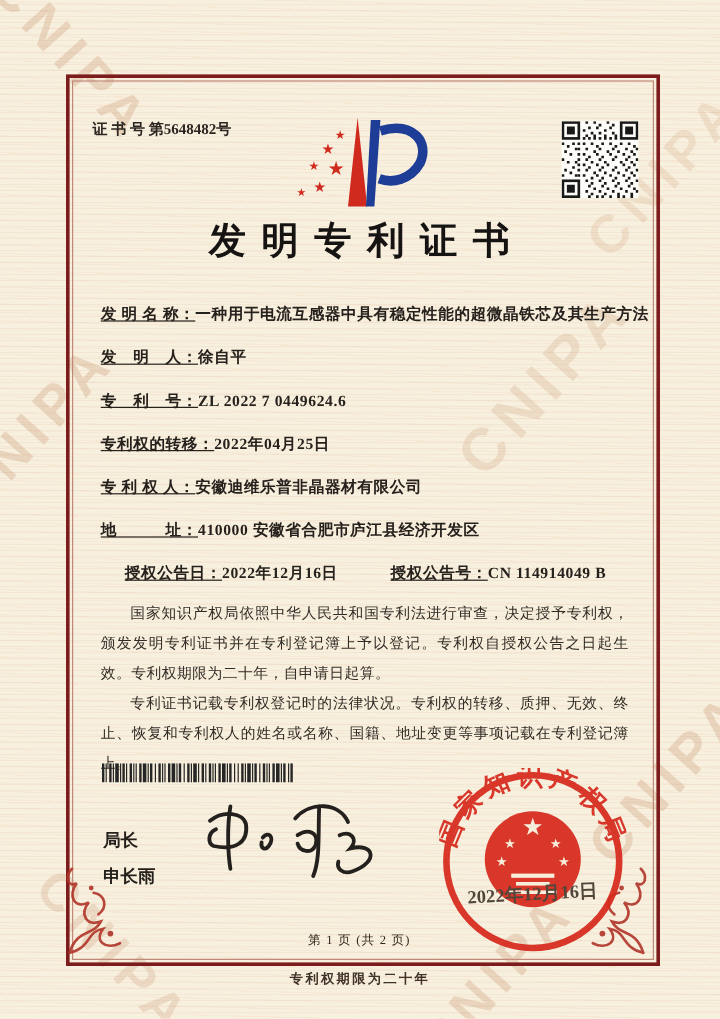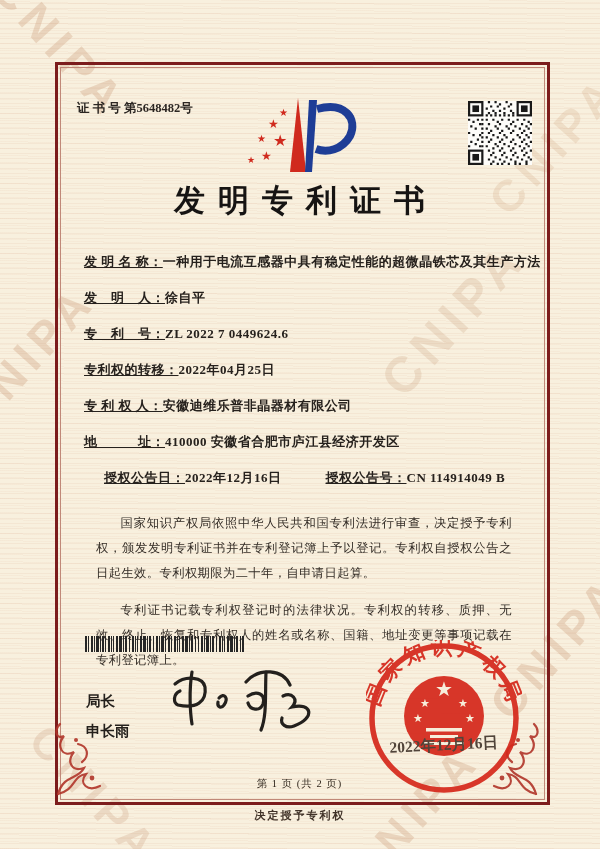--- a/index.html
+++ b/index.html
@@ -33,21 +33,21 @@
       color:#161413;z-index:3;}
   .fields{position:absolute;left:84px;top:253px;width:450px;z-index:3;}
   .frow{height:21px;margin-bottom:15px;font-size:13px;font-weight:600;color:#26211d;
       white-space:nowrap;}
   .frow .lab{letter-spacing:0.5px;text-decoration:underline;}
   .frow .val{letter-spacing:0.5px;}
   .frow-double{display:flex;gap:44px;margin-left:20px;}
   .body-text{position:absolute;left:84px;top:499px;width:440px;z-index:3;
       font-size:12.3px;line-height:25px;color:#332c26;text-align:justify;
       letter-spacing:0.4px;}
-  .body-text p{margin:12px;text-indent:2em;}
+  .body-text p{margin:0;text-indent:2em;}
   .barcode{position:absolute;left:85px;top:636px;z-index:3;}
   .signer{position:absolute;left:86px;top:686px;z-index:3;font-size:14.5px;
       font-weight:700;color:#24201c;line-height:30px;}
   .signature{position:absolute;left:162px;top:658px;z-index:3;}
   .seal{position:absolute;left:366px;top:640px;z-index:4;}
   .page-num{position:absolute;left:55px;top:777px;width:489px;text-align:center;
       font-size:10.5px;color:#33291f;z-index:3;letter-spacing:1px;}
   .footer-note{position:absolute;left:0;top:808px;width:600px;text-align:center;
       font-size:11px;font-weight:600;color:#403228;z-index:3;letter-spacing:2px;}
   .flourish{position:absolute;z-index:3;}
@@ -183,15 +183,15 @@
     <g stroke="#b1352a" stroke-width="2.2" fill="none" stroke-linecap="round" opacity="0.9">
       <path d="M64,76 C58,56 44,62 38,50 C50,54 56,44 48,34 C60,40 66,28 58,18 C66,22 68,12 62,6"></path>
       <path d="M64,76 C46,72 50,58 36,56 C44,66 34,74 22,68"></path>
       <path d="M40,44 C32,38 34,28 44,26"></path>
       <circle cx="30" cy="60" r="2.4" fill="#b1352a" stroke="none"></circle>
       <circle cx="46" cy="22" r="2" fill="#b1352a" stroke="none"></circle>
     </g>
   </svg>
 
   <div class="page-num">第 1 页 (共 2 页)</div>
-  <div class="footer-note">决定授予专利权</div>
+  <div class="footer-note">专利权期限为二十年</div>
 
 </div>
 
 </body></html>

